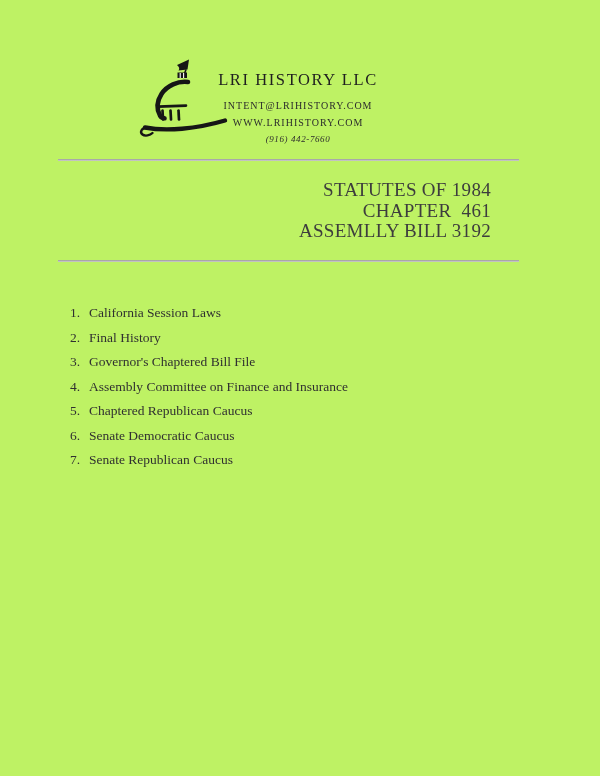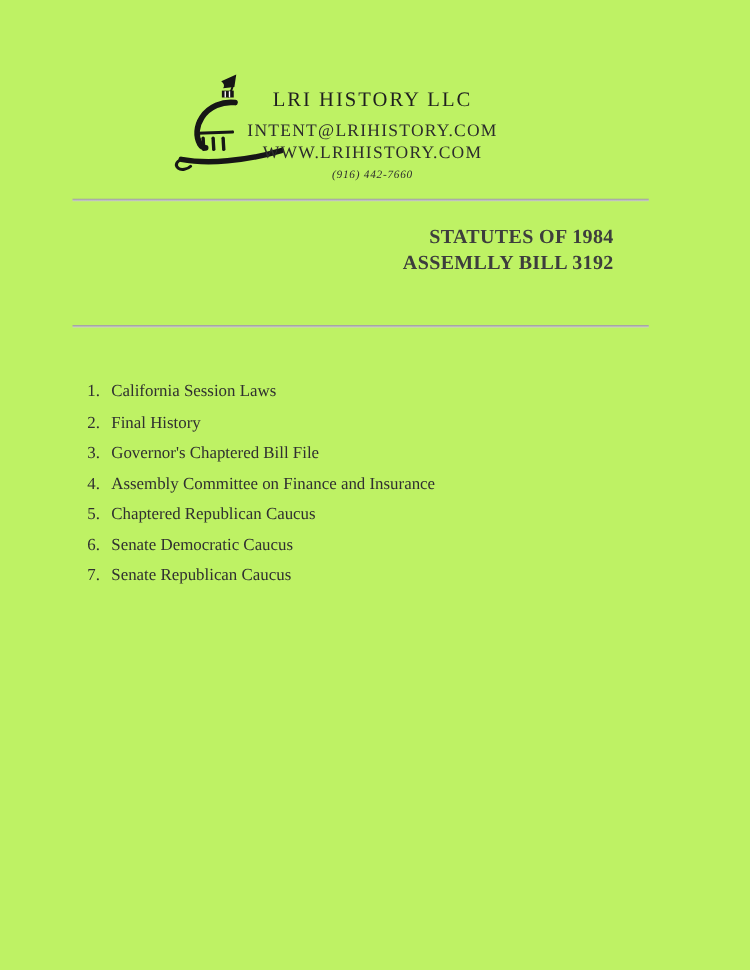--- a/index.html
+++ b/index.html
@@ -33,21 +33,21 @@
     text-align: center;
   }
   .company-name {
     font-size: 16.5px;
     letter-spacing: 1.6px;
     color: #1f1f1f;
     line-height: 20px;
     margin-bottom: 10px;
   }
   .company-line {
-    font-size: 14px;
+    font-size: 10px;
     letter-spacing: 1px;
     color: #2c2c2c;
     line-height: 11px;
     margin-bottom: 6px;
   }
   .company-phone {
     font-size: 9px;
     letter-spacing: 0.6px;
     color: #2c2c2c;
     line-height: 11px;
@@ -64,22 +64,22 @@
   }
   .rule-1 { top: 159px; }
   .rule-2 { top: 260px; }
 
   
   .reference {
     position: absolute;
     top: 180px;
     right: 109px;
     text-align: right;
-    font-weight: bold;
-    font-size: 16px;
+    font-weight: normal;
+    font-size: 19px;
     line-height: 20.5px;
     color: #3d3d3d;
     letter-spacing: 0.3px;
   }
   .reference div { white-space: pre; }
 
   
   .toc-title {
     position: absolute;
     left: 55px;
@@ -143,20 +143,21 @@
     <div class="company-name">LRI HISTORY LLC</div>
     <div class="company-line">INTENT@LRIHISTORY.COM</div>
     <div class="company-line">WWW.LRIHISTORY.COM</div>
     <div class="company-phone">(916) 442-7660</div>
   </div>
 
   <div class="rule rule-1"></div>
 
   <div class="reference">
     <div>STATUTES OF 1984</div>
+    <div>CHAPTER  461</div>
     <div>ASSEMLLY BILL 3192</div>
   </div>
 
   <div class="rule rule-2"></div>
 
 
   <ol class="toc-list">
     <li>
       <span class="toc-num">1.</span>
       <span class="toc-txt">California Session Laws</span>

